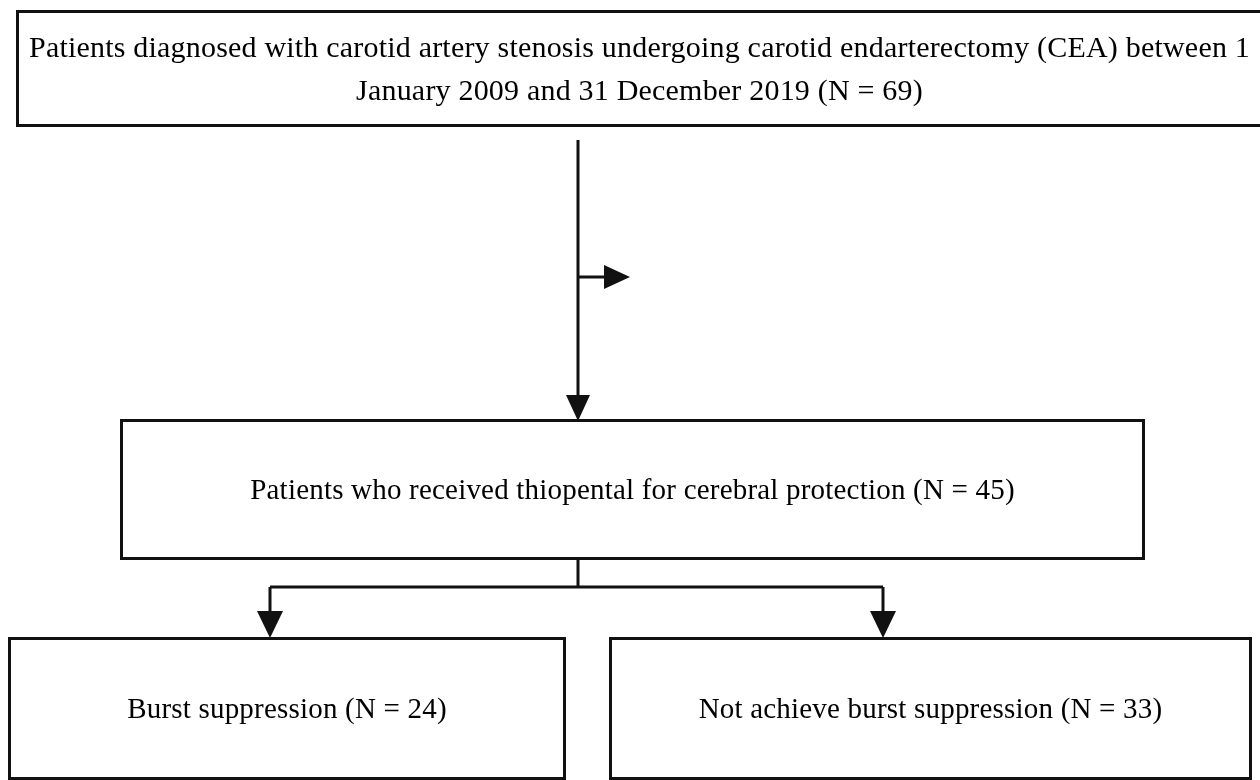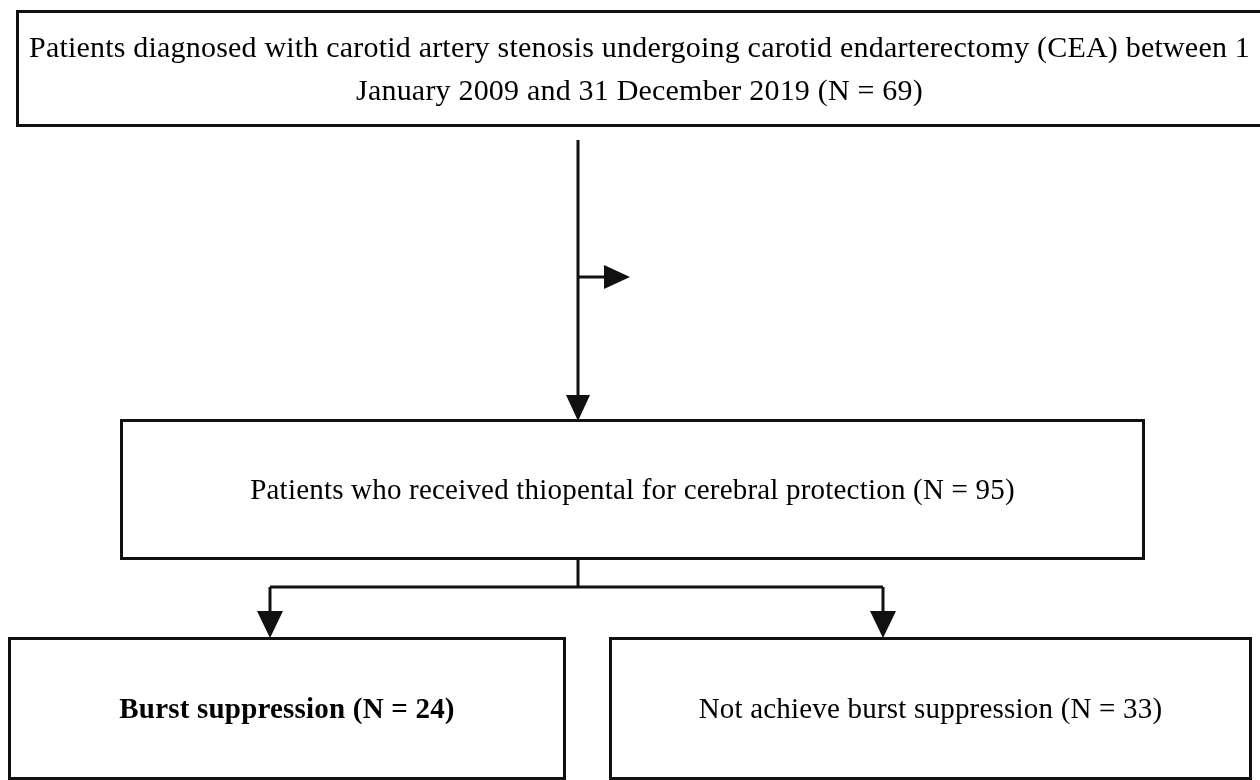--- a/index.html
+++ b/index.html
@@ -44,21 +44,21 @@
     left: 629px; top: 208px; width: 516px; height: 140px;
   }
   #node-excluded .node-text { font-size: 29px; }
 
   #node-received {
     left: 120px; top: 419px; width: 1025px; height: 141px;
   }
   #node-received .node-text { font-size: 29px; }
 
   #node-burst {
-    left: 8px;   top: 637px; width: 558px; height: 143px; font-weight: bold;
+    left: 8px;   top: 637px; width: 558px; height: 143px;
   }
   #node-burst .node-text { font-size: 29px; }
 
   #node-noburst {
     left: 609px; top: 637px; width: 643px; height: 143px;
   }
   #node-noburst .node-text { font-size: 29px; }
 
   
   #connectors {
@@ -96,21 +96,21 @@
     <line x1="883" y1="587" x2="883" y2="627"></line>
     <polygon points="883,638 870,611 896,611"></polygon>
   </svg>
 
   <div class="node" id="node-enrollment">
     <span class="node-text">Patients diagnosed with carotid artery stenosis undergoing carotid endarterectomy (CEA) between 1 January 2009 and 31 December 2019 (N = 69)</span>
   </div>
 
 
   <div class="node" id="node-received">
-    <span class="node-text">Patients who received thiopental for cerebral protection (N = 95)</span>
+    <span class="node-text">Patients who received thiopental for cerebral protection (N = 45)</span>
   </div>
 
   <div class="node" id="node-burst">
     <span class="node-text">Burst suppression (N = 24)</span>
   </div>
 
   <div class="node" id="node-noburst">
     <span class="node-text">Not achieve burst suppression (N = 33)</span>
   </div>
 

